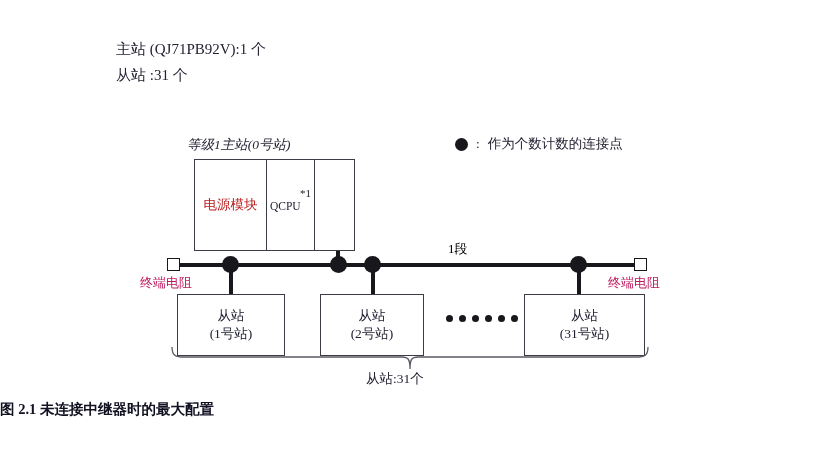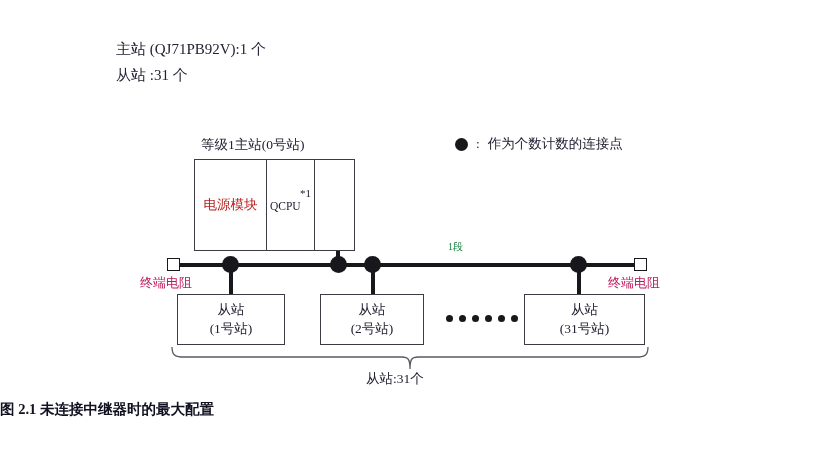--- a/index.html
+++ b/index.html
@@ -60,25 +60,26 @@
     width: 13px;
     height: 13px;
     border-radius: 50%;
     background: #17171c;
   }
   .legend-colon { margin: 0 2px; }
 
   
   .rack-title {
     position: absolute;
-    left: 201px;
+    left: 187px;
     top: 136px;
     font-size: 13.5px;
     color: #222233;
     white-space: nowrap;
+    font-style: italic;
   }
   .rack {
     position: absolute;
     left: 194px;
     top: 159px;
     width: 161px;
     height: 92px;
     border: 1.3px solid #3c3c46;
     box-sizing: border-box;
     background: #ffffff;
@@ -187,29 +188,29 @@
   }
   .drop-rack { left: 336px; top: 251px; height: 16px; }
   .drop-s1   { left: 229px; top: 263px; height: 32px; }
   .drop-s2   { left: 371px; top: 263px; height: 32px; }
   .drop-s31  { left: 577px; top: 263px; height: 32px; }
 
   .seg-label {
     position: absolute;
     left: 448px;
     top: 240px;
-    font-size: 10px;
-    color: #15803d;
+    font-size: 13px;
+    color: #000000;
   }
 
   
   .slave {
     position: absolute;
     top: 294px;
-    height: 51px;
+    height: 62px;
     border: 1.3px solid #3c3c46;
     box-sizing: border-box;
     background: #ffffff;
     display: flex;
     flex-direction: column;
     align-items: center;
     justify-content: center;
     font-size: 13.5px;
     color: #222233;
     line-height: 1.35;

